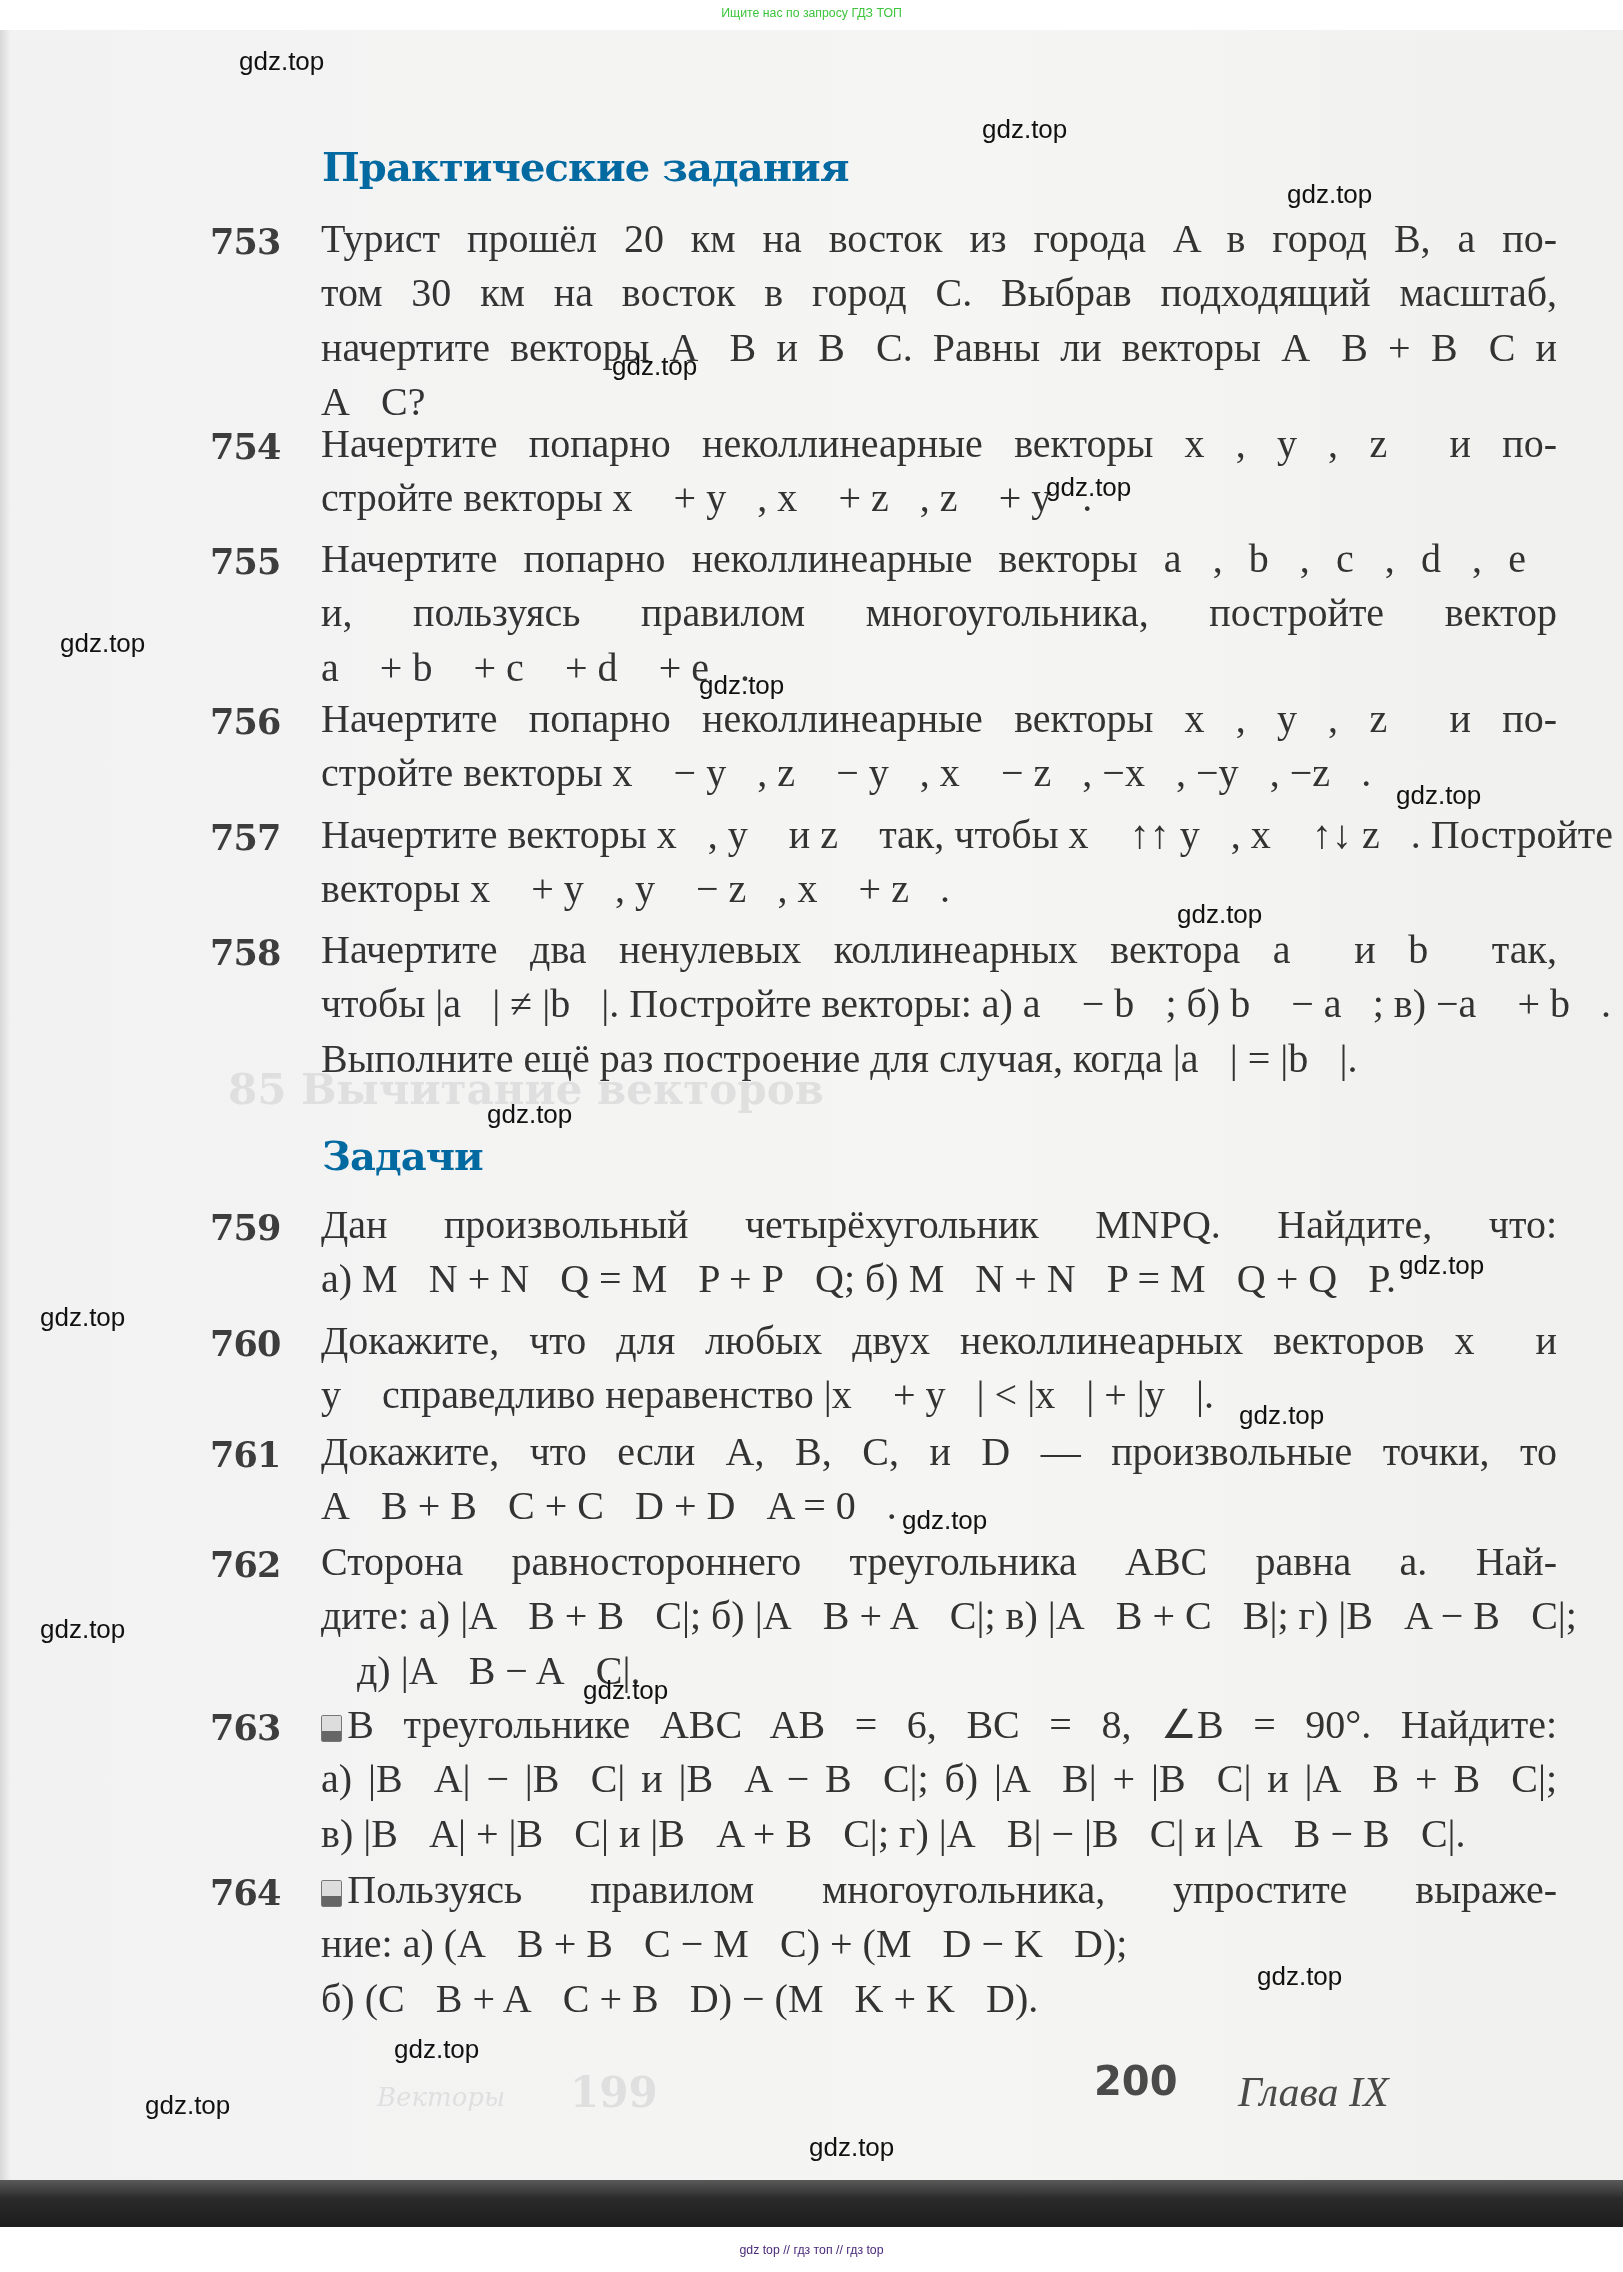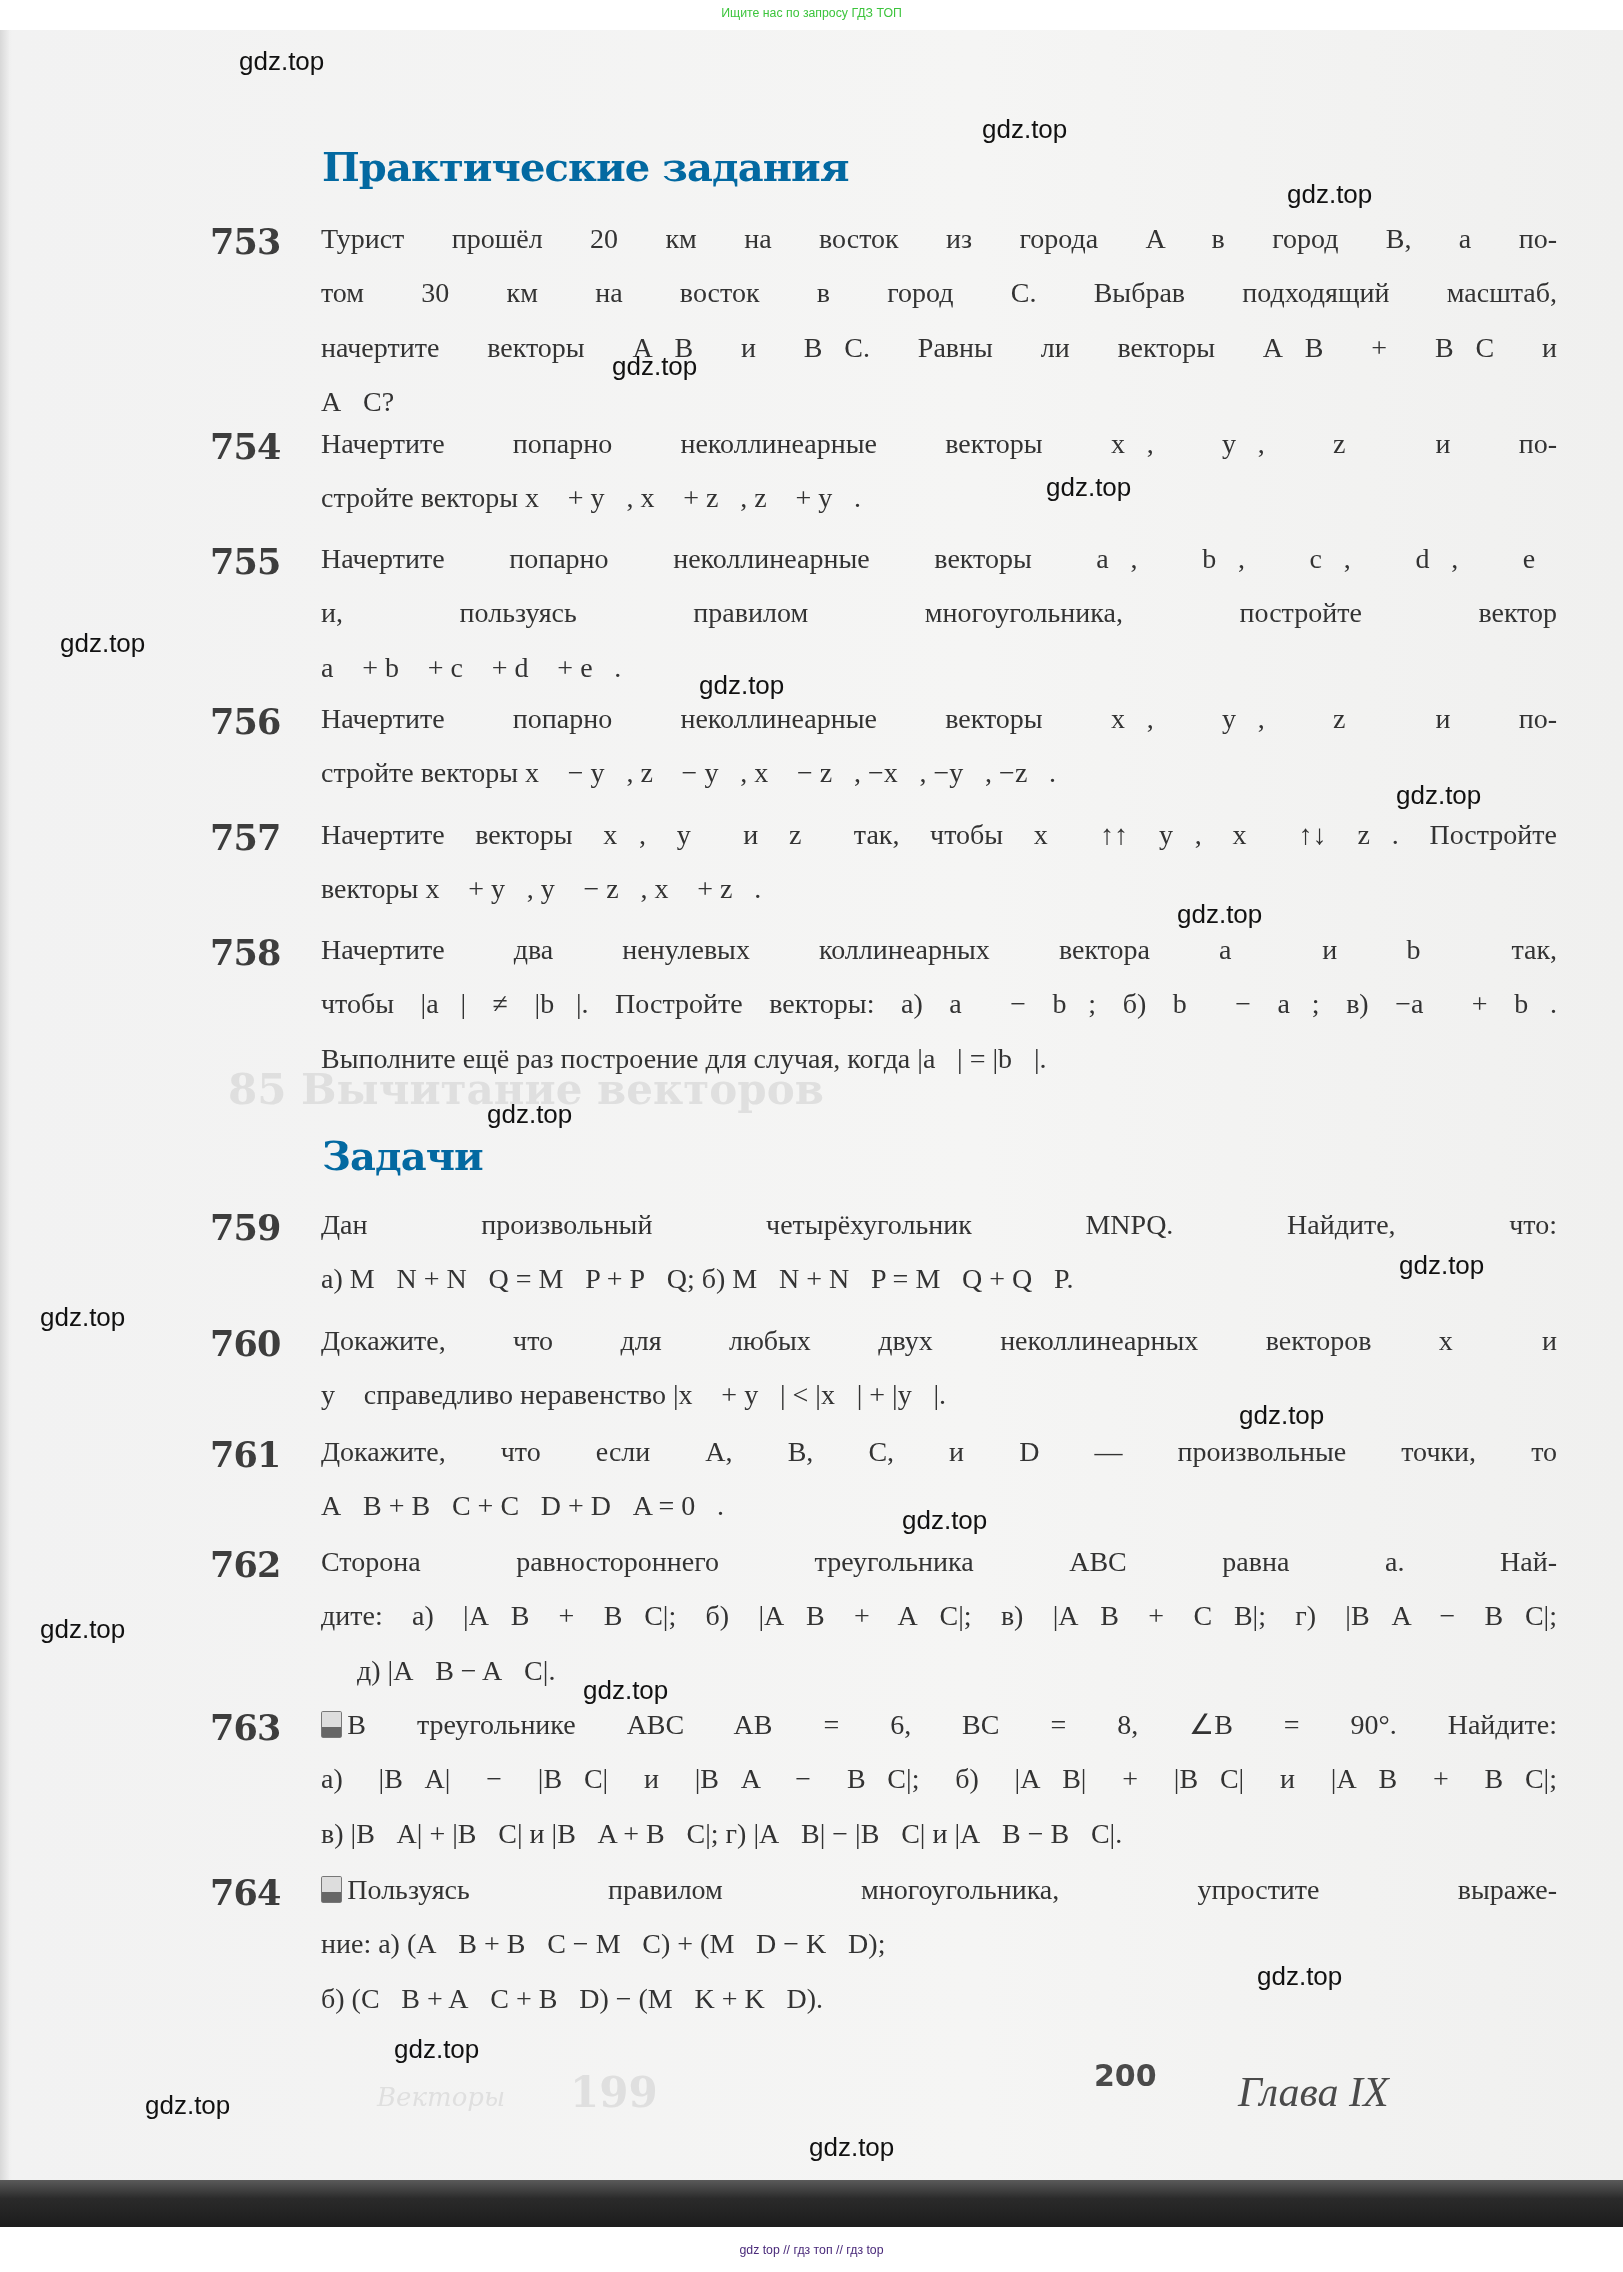--- a/index.html
+++ b/index.html
@@ -51,32 +51,32 @@
   .task {
     position:absolute; left:210px; width:1350px;
   }
   .task-num {
     position:absolute; left:0; top:0;
     font-family:"DejaVu Serif", serif; font-weight:bold; font-size:35px; color:#3d3d3d;
     letter-spacing:-0.9px;
   }
   .task-line {
     position:absolute; left:111px; width:1236px;
-    font-family:"Liberation Serif", serif; font-size:28px; color:#333333;
+    font-family:"Liberation Serif", serif; font-size:40px; color:#333333;
     white-space:nowrap; line-height:46px; text-align:justify; text-align-last:justify;
   }
   .task-line.last { text-align:left; text-align-last:left; }
   .task-icon {
     display:inline-block; width:19px; height:24.5px; margin-right:5.3px;
     border:1.8px solid #777; background:linear-gradient(180deg,#ddd 0%,#ddd 60%,#666 60%);
     vertical-align:-3.5px; border-radius:1.8px;
   }
   .folio {
     position:absolute; left:1094px; top:2058px;
-    font-family:"DejaVu Sans", sans-serif; font-weight:bold; font-size:30px; color:#4a4a4a;
+    font-family:"DejaVu Sans", sans-serif; font-weight:bold; font-size:40px; color:#4a4a4a;
   }
   .chapter {
     position:absolute; left:1238px; top:2068px;
     font-family:"Liberation Serif", serif; font-style:italic; font-size:42px; color:#4a4a4a;
   }
   .wm {
     position:absolute; font-family:"Liberation Sans", sans-serif; font-size:26px;
     color:#111111; white-space:nowrap;
   }
 </style>

